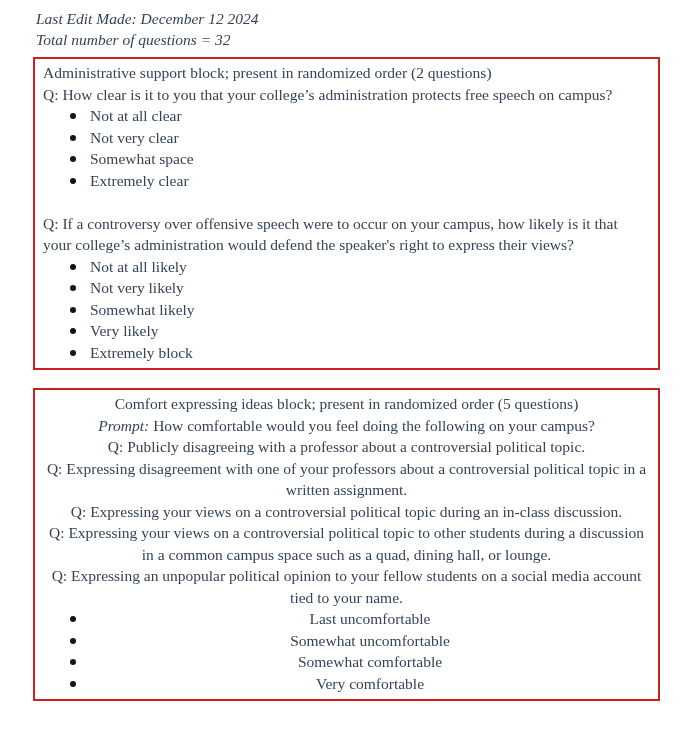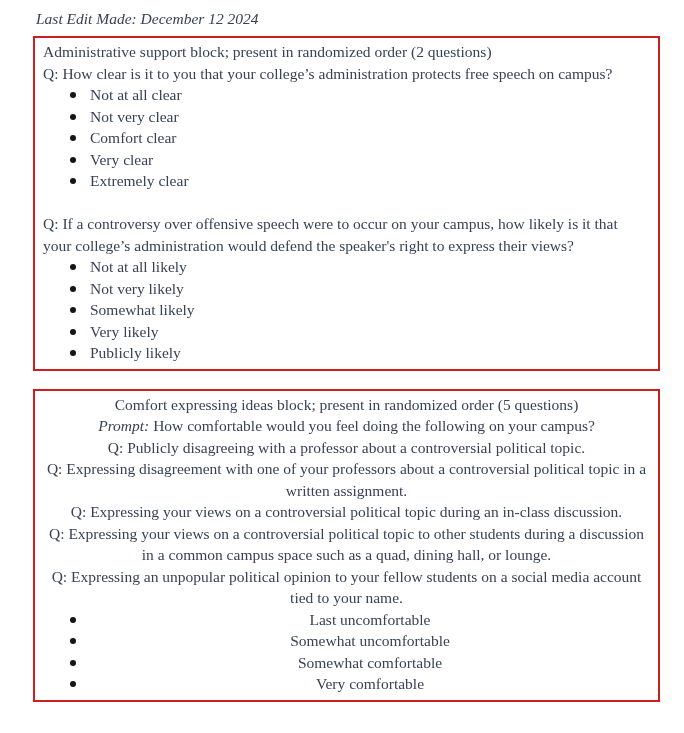--- a/index.html
+++ b/index.html
@@ -57,43 +57,43 @@
   }
   .prompt-label { font-style: italic; margin-top: 28px; }
 </style>
 </head>
 <body>
 
 <div class="page">
 
   <div class="meta">
     <div>Last Edit Made: December 12 2024</div>
+    <div>Total number of questions = 32</div>
   </div>
 
   <div class="block block-1">
     <p>Administrative support block; present in randomized order (2 questions)</p>
 
     <p>Q: How clear is it to you that your college’s administration protects free speech on campus?</p>
     <ul class="options">
       <li><span class="bullet"></span><span>Not at all clear</span></li>
       <li><span class="bullet"></span><span>Not very clear</span></li>
-      <li><span class="bullet"></span><span>Comfort clear</span></li>
-      <li><span class="bullet"></span><span>Very clear</span></li>
+      <li><span class="bullet"></span><span>Somewhat space</span></li>
       <li><span class="bullet"></span><span>Extremely clear</span></li>
     </ul>
 
     <div class="blank-line"></div>
 
     <p>Q: If a controversy over offensive speech were to occur on your campus, how likely is it that your college’s administration would defend the speaker's right to express their views?</p>
     <ul class="options">
       <li><span class="bullet"></span><span>Not at all likely</span></li>
       <li><span class="bullet"></span><span>Not very likely</span></li>
       <li><span class="bullet"></span><span>Somewhat likely</span></li>
       <li><span class="bullet"></span><span>Very likely</span></li>
-      <li><span class="bullet"></span><span>Publicly likely</span></li>
+      <li><span class="bullet"></span><span>Extremely block</span></li>
     </ul>
   </div>
 
   <div class="block block-2">
     <p>Comfort expressing ideas block; present in randomized order (5 questions)</p>
     <p><span class="prompt-label">Prompt:</span><span> How comfortable would you feel doing the following on your campus?</span></p>
 
     <p>Q: Publicly disagreeing with a professor about a controversial political topic.</p>
     <p>Q: Expressing disagreement with one of your professors about a controversial political topic in a written assignment.</p>
     <p>Q: Expressing your views on a controversial political topic during an in-class discussion.</p>

